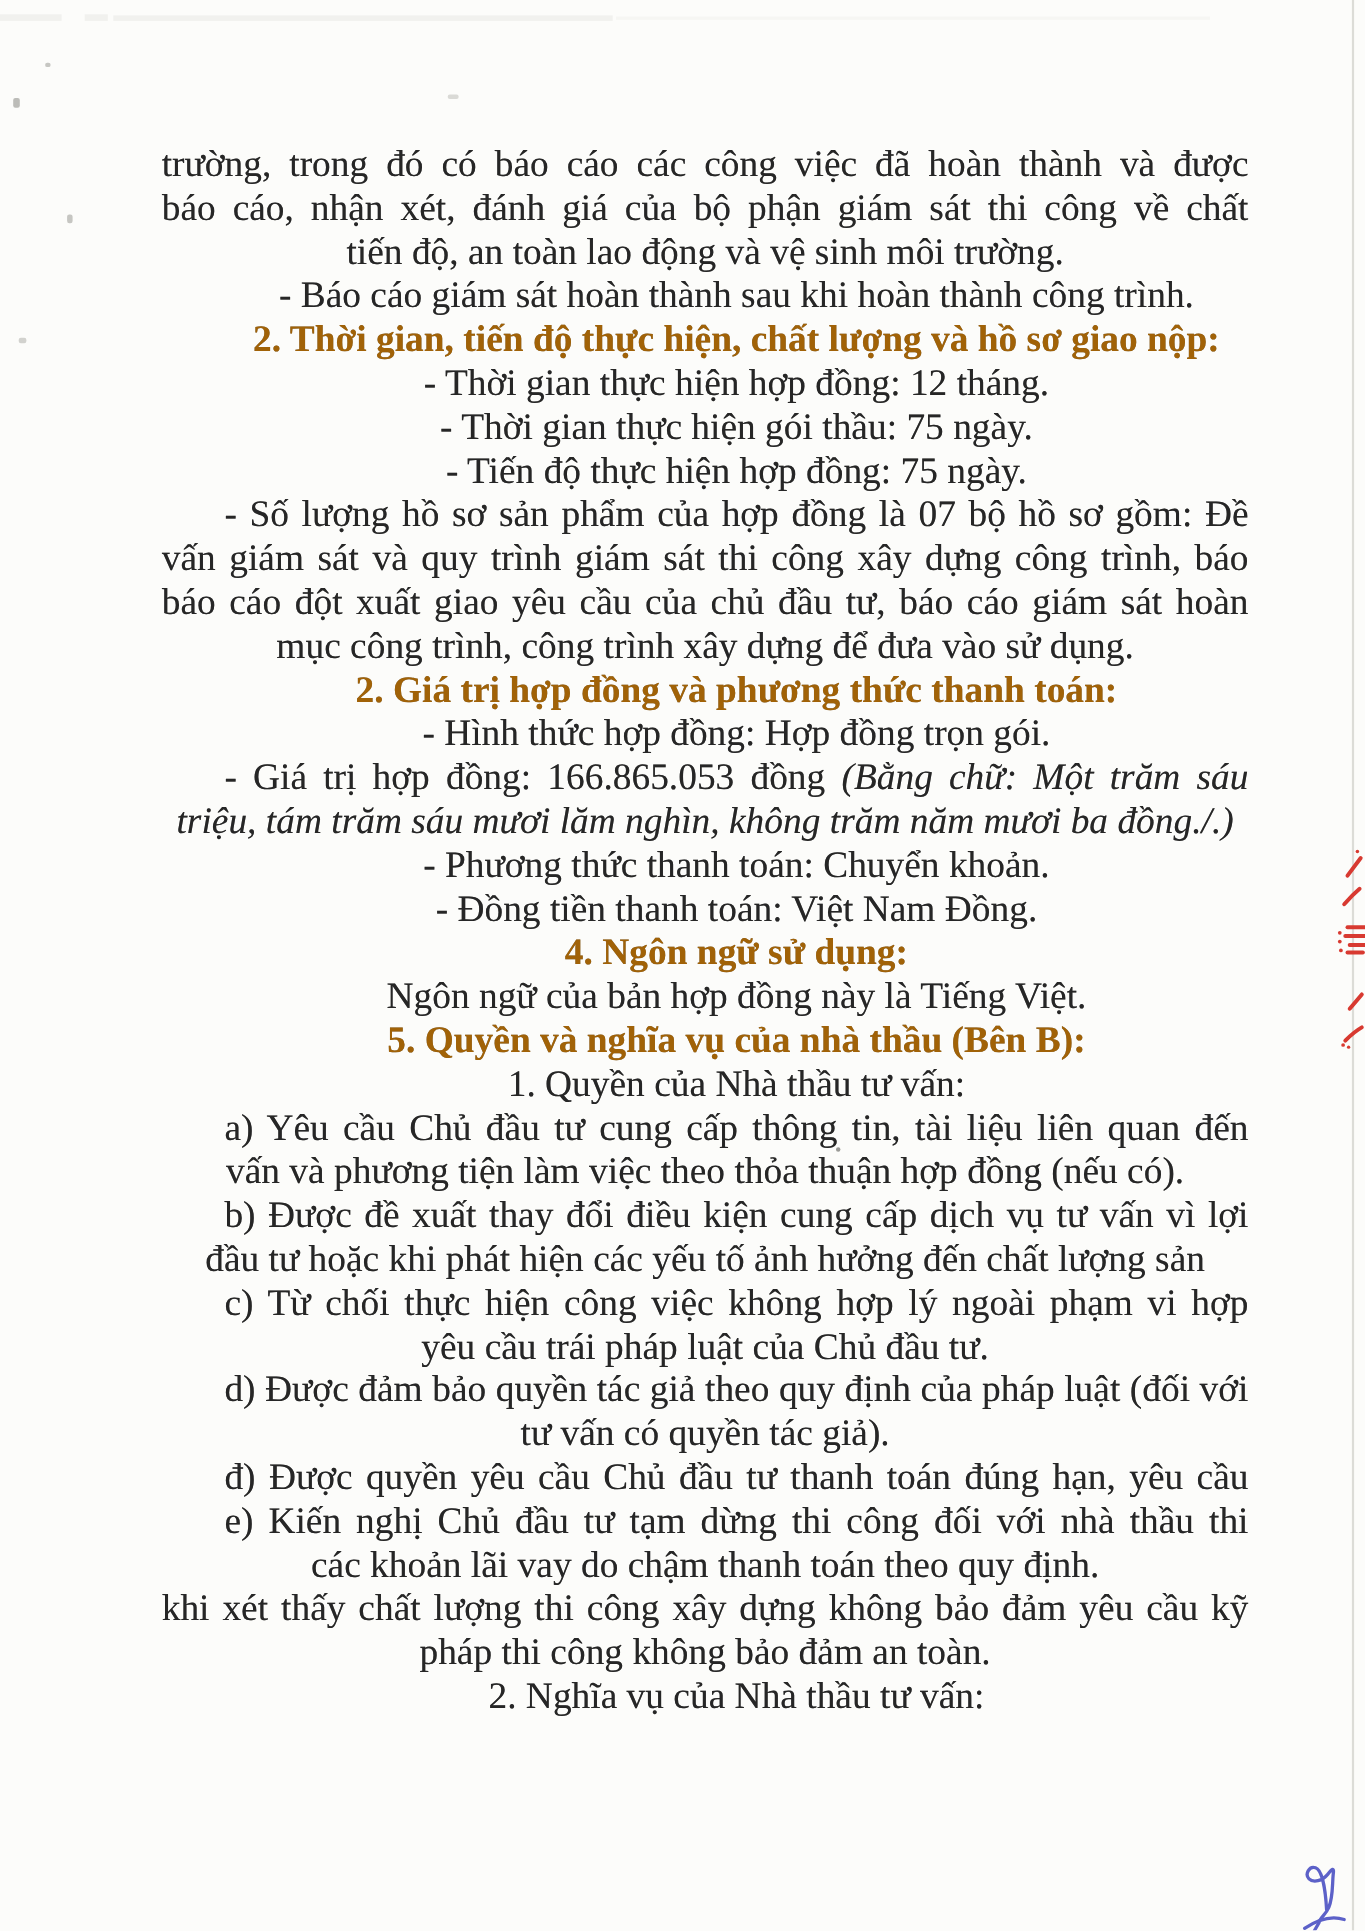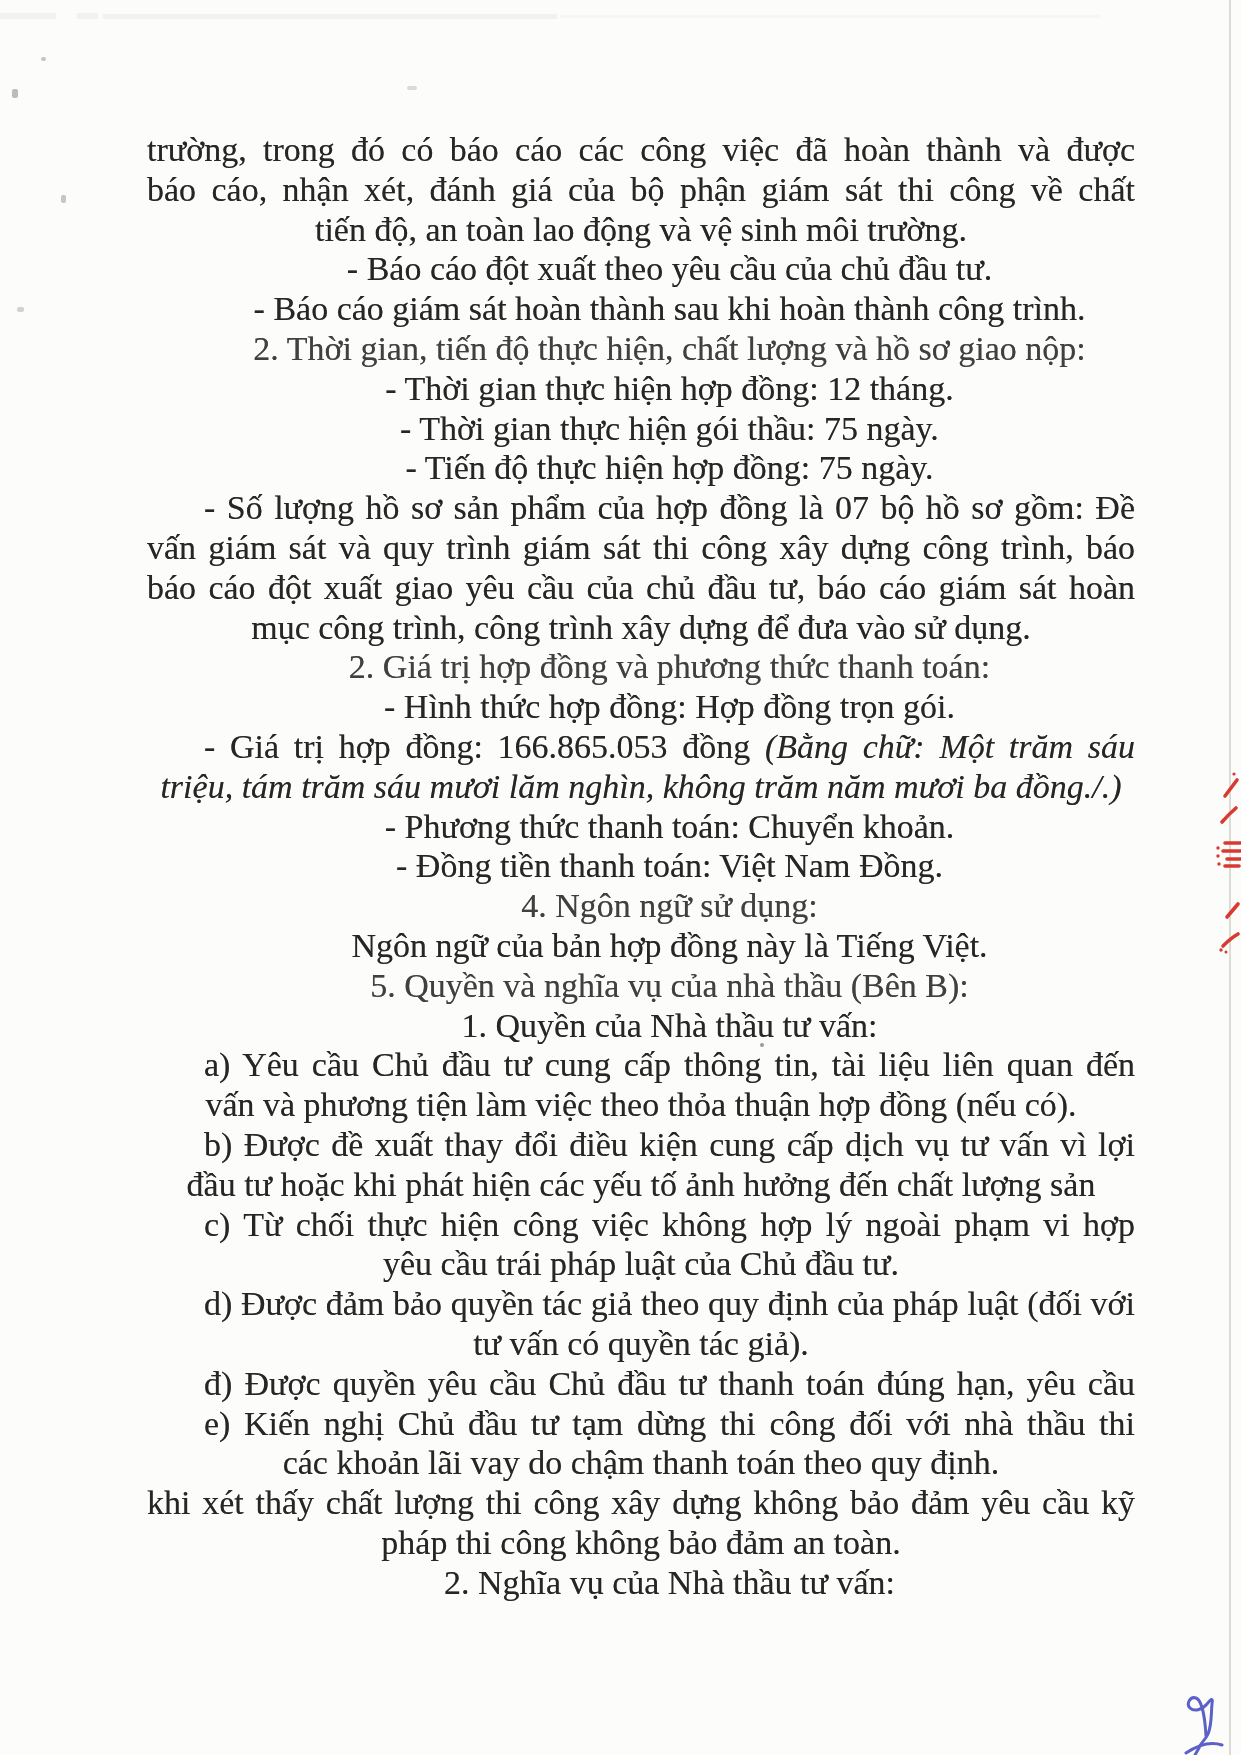--- a/index.html
+++ b/index.html
@@ -16,21 +16,21 @@
     position:absolute;left:147px;top:130px;width:988px;
     font-size:34px;color:#262626;
     text-shadow:0 0 .5px rgba(45,45,45,.55);
   }
   .line{
     height:39.8px;line-height:39.8px;overflow:hidden;
     text-align:center;
   }
   .just{text-align:justify;text-align-last:justify;text-justify:inter-word;}
   .ind{text-indent:57px;}
-  .bold{font-weight:normal;color:#404040;}
+  .bold{font-weight:bold;color:#a16207;}
   .it{font-style:italic;}
   
   .topseg{position:absolute;background:#f1f1ee;}
   .edge-line{position:absolute;left:1229px;top:0;width:2px;height:1755px;background:#dcdcd7;}
   .speck{position:absolute;background:#c6c6c2;border-radius:2px;}
   .inkwrap{position:absolute;}
 </style>
 </head>
 <body>
 
@@ -47,21 +47,20 @@
   <div class="speck" style="left:12px;top:89px;width:6px;height:9px;background:#bcbcb8;"></div>
   <div class="speck" style="left:61px;top:195px;width:5px;height:8px;"></div>
   <div class="speck" style="left:17px;top:307px;width:7px;height:5px;background:#d2d2ce;"></div>
   <div class="speck" style="left:407px;top:86px;width:10px;height:4px;background:#dadad6;"></div>
   <div class="speck" style="left:760px;top:1043px;width:4px;height:4px;background:#9a9a96;"></div>
 
   <div id="textblock">
       <div class="line just"><span>trường, trong đó có báo cáo các công việc đã hoàn thành và được nghiệm thu trong kỳ</span></div>
       <div class="line just"><span>báo cáo, nhận xét, đánh giá của bộ phận giám sát thi công về chất lượng, khối lượng,</span></div>
       <div class="line"><span>tiến độ, an toàn lao động và vệ sinh môi trường.</span></div>
-      <div class="line ind"><span>- Báo cáo đột xuất theo yêu cầu của chủ đầu tư.</span></div>
       <div class="line ind"><span>- Báo cáo giám sát hoàn thành sau khi hoàn thành công trình.</span></div>
       <div class="line bold ind"><span>2. Thời gian, tiến độ thực hiện, chất lượng và hồ sơ giao nộp:</span></div>
       <div class="line ind"><span>- Thời gian thực hiện hợp đồng: 12 tháng.</span></div>
       <div class="line ind"><span>- Thời gian thực hiện gói thầu: 75 ngày.</span></div>
       <div class="line ind"><span>- Tiến độ thực hiện hợp đồng: 75 ngày.</span></div>
       <div class="line ind just"><span>- Số lượng hồ sơ sản phẩm của hợp đồng là 07 bộ hồ sơ gồm: Đề cương tư</span></div>
       <div class="line just"><span>vấn giám sát và quy trình giám sát thi công xây dựng công trình, báo cáo định kỳ,</span></div>
       <div class="line just"><span>báo cáo đột xuất giao yêu cầu của chủ đầu tư, báo cáo giám sát hoàn thành hạng</span></div>
       <div class="line"><span>mục công trình, công trình xây dựng để đưa vào sử dụng.</span></div>
       <div class="line bold ind"><span>2. Giá trị hợp đồng và phương thức thanh toán:</span></div>

